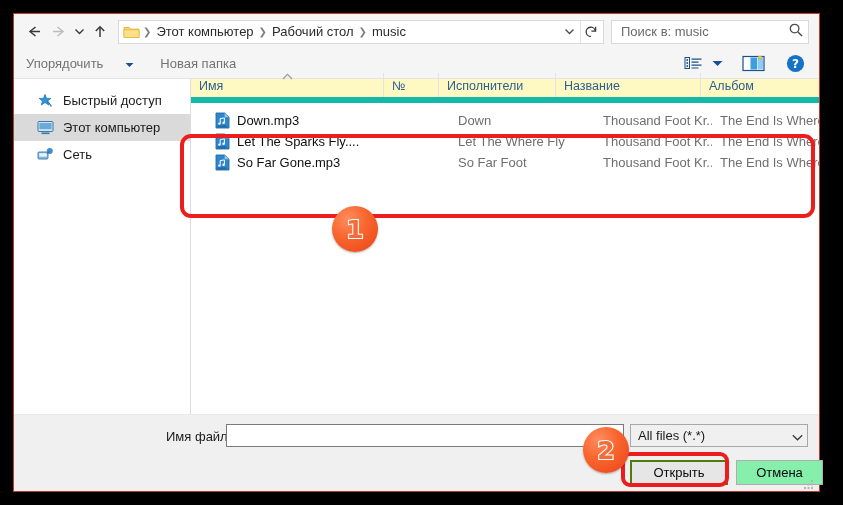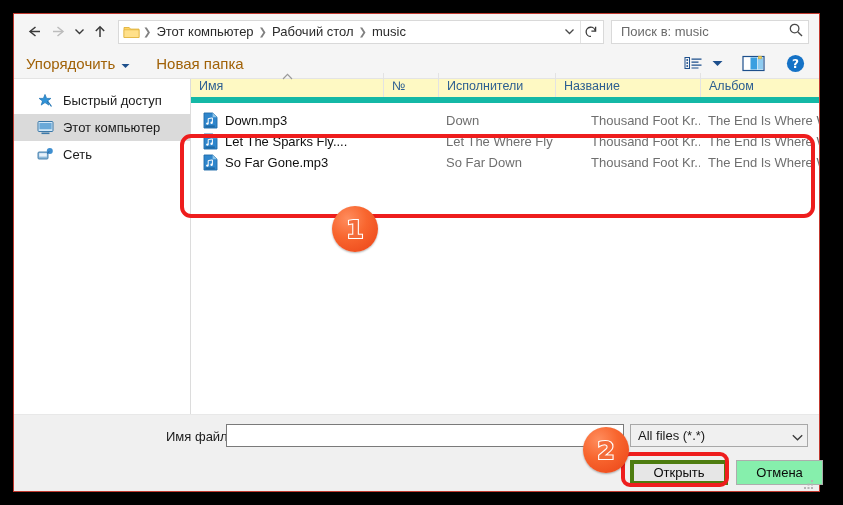--- a/index.html
+++ b/index.html
@@ -134,27 +134,27 @@
   #toolbar {
     height: 30px;
     background: #f5f5f5;
     border-bottom: 1px solid #e4e4e4;
     display: flex;
     align-items: center;
     padding: 0 10px 0 12px;
     flex: 0 0 auto;
   }
   .tbtext {
-    font-size: 15px;
-    color: #a16207;
-    cursor: pointer;
-    white-space: nowrap;
-    display: flex;
-    align-items: center;
-    gap: 6px;
+    font-size: 13px;
+    color: #737373;
+    cursor: pointer;
+    white-space: nowrap;
+    display: flex;
+    align-items: center;
+    gap: 22px;
   }
   #tb-organize { margin-right: 26px; }
   #tb-spacer { flex: 1 1 auto; }
   .tbicon {
     display: flex; align-items: center; justify-content: center;
     cursor: pointer;
     flex: 0 0 auto;
   }
   #tb-viewmode { width: 26px; height: 22px; }
   #tb-viewcaret { width: 20px; height: 22px; }
@@ -231,20 +231,21 @@
     flex: 1 1 auto;
     overflow: hidden;
     padding-top: 7px;
   }
   .frow {
     height: 21px;
     display: flex;
     align-items: center;
     cursor: pointer;
     white-space: nowrap;
+    margin-left: 12px;
   }
   .fcell {
     font-size: 13px;
     overflow: hidden;
     text-overflow: clip;
     padding-left: 8px;
     flex: 0 0 auto;
     white-space: nowrap;
   }
   .fcell.name {
@@ -309,21 +310,21 @@
     border: 1px solid #adadad;
     font-family: "Liberation Sans", sans-serif;
     font-size: 13px;
     color: #0a0a0a;
     display: flex; align-items: center; justify-content: center;
     cursor: pointer;
   }
   #btn-open {
     left: 616px; top: 45px;
     width: 98px;
-    border: 4px solid #4d7c0f;
+    border: 2px solid #4d7c0f;
     background: #e6e6e6;
   }
   #btn-cancel {
     left: 722px; top: 45px;
     width: 87px;
   }
   #grip {
     position: absolute;
     right: 4px; bottom: 3px;
     width: 11px; height: 11px;
@@ -596,21 +597,21 @@
                   <path d="M9.6 1 L14 5.2 H9.6 Z" fill="#8fc6ea"></path>
                   <path d="M5.2 11.4 V6.6 L9.4 5.9 V10.6" fill="none" stroke="#ffffff" stroke-width="1"></path>
                   <circle cx="4.4" cy="11.6" r="1.2" fill="#ffffff"></circle>
                   <circle cx="8.6" cy="10.8" r="1.2" fill="#ffffff"></circle>
                   <rect x="2.4" y="13.4" width="9.4" height="2.1" fill="#1f6ba8"></rect>
                 </svg>
               </span>
               <span>So Far Gone.mp3</span>
             </div>
             <div class="fcell dim" style="width:55px"></div>
-            <div class="fcell dim" style="width:145px">So Far Down</div>
+            <div class="fcell dim" style="width:145px">So Far Foot</div>
             <div class="fcell dim" style="width:117px">Thousand Foot Kr...</div>
             <div class="fcell dim" style="width:140px">The End Is Where We ...</div>
           </div>
 
         </div>
       </div>
     </div>
 
     <div id="footer">
       <div id="fn-label">Имя файла:</div>

